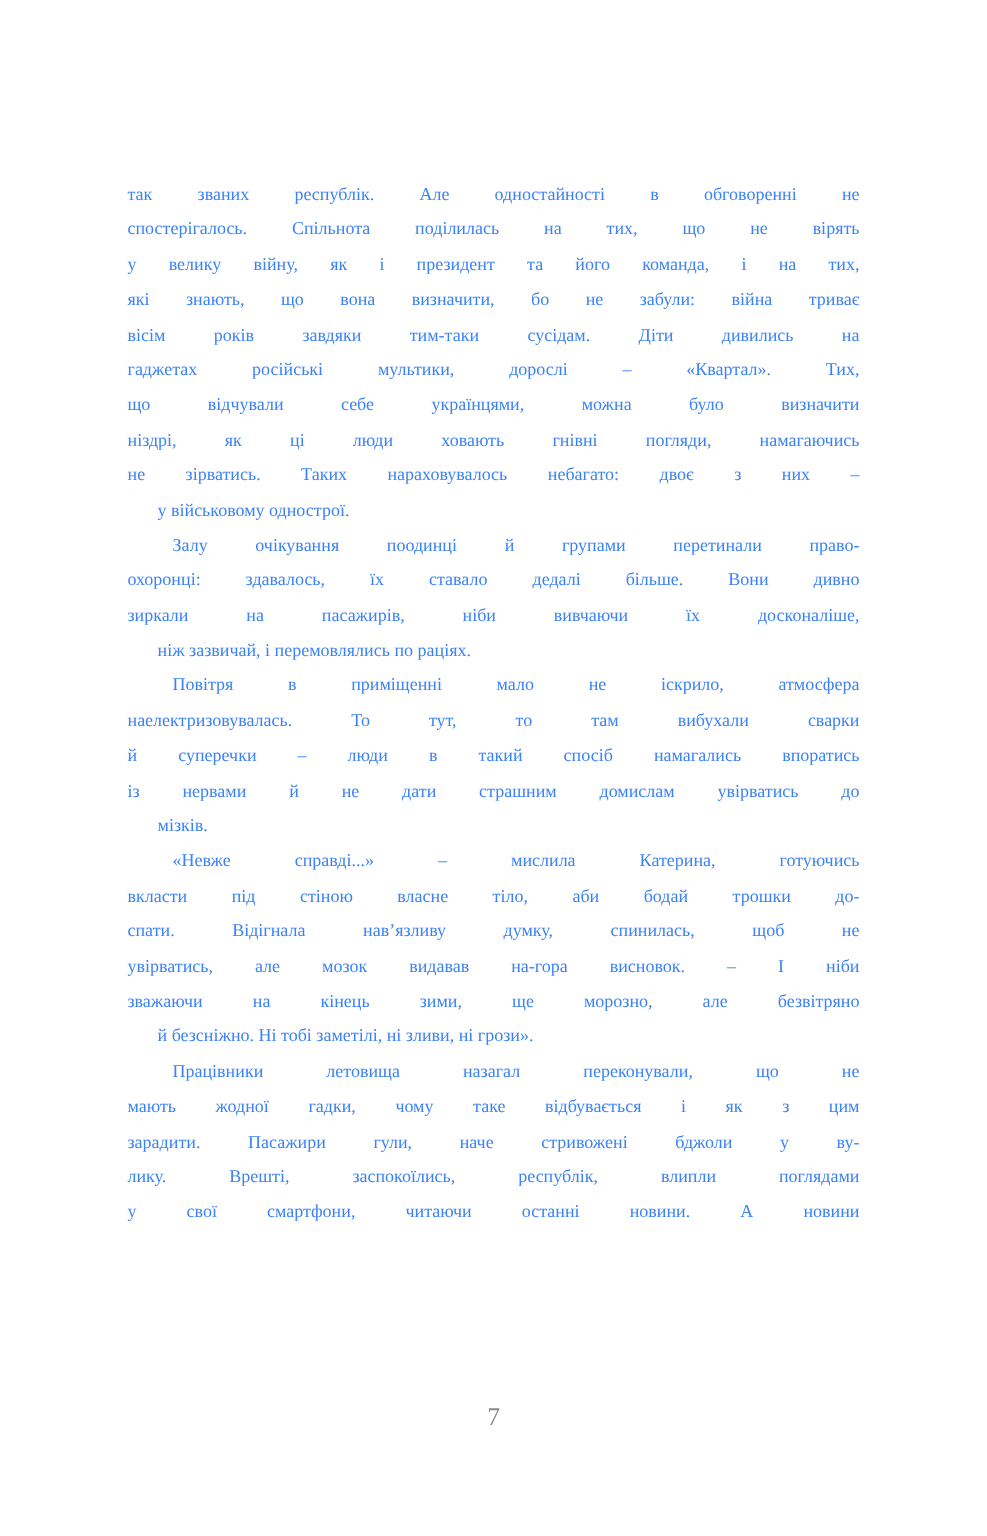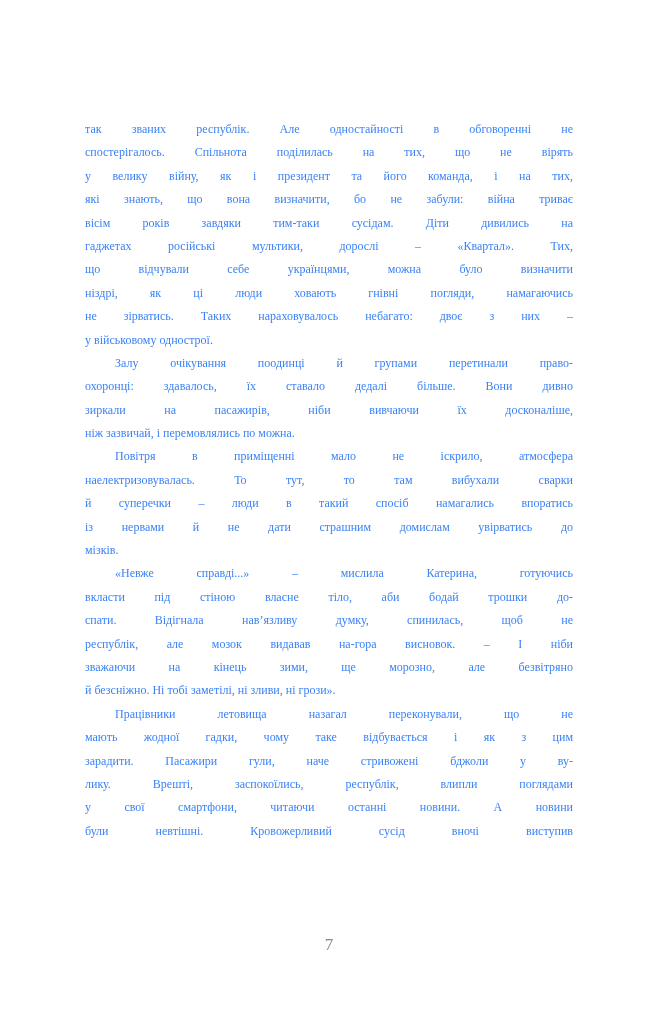--- a/index.html
+++ b/index.html
@@ -33,20 +33,21 @@
   .line {
     text-align: justify;
     text-align-last: justify;
     -moz-text-align-last: justify;
     text-justify: inter-word;
     height: 23.4px;
     white-space: nowrap;
   }
   .line.no-just {
     text-align-last: left;
+    margin-left: 20px;
     -moz-text-align-last: left;
   }
   .line.indent {
     text-indent: 30px;
   }
   .page-number {
     position: absolute;
     left: 85px;
     top: 935px;
     width: 488px;
@@ -69,40 +70,39 @@
         <div class="line">гаджетах російські мультики, дорослі – «Квартал». Тих,</div>
         <div class="line">що відчували себе українцями, можна було визначити</div>
         <div class="line">ніздрі, як ці люди ховають гнівні погляди, намагаючись</div>
         <div class="line">не зірватись. Таких нараховувалось небагато: двоє з них –</div>
         <div class="line no-just">у військовому однострої.</div>
       </div>
       <div class="paragraph">
         <div class="line indent">Залу очікування поодинці й групами перетинали право-</div>
         <div class="line">охоронці: здавалось, їх ставало дедалі більше. Вони дивно</div>
         <div class="line">зиркали на пасажирів, ніби вивчаючи їх досконаліше,</div>
-        <div class="line no-just">ніж зазвичай, і перемовлялись по можна.</div>
+        <div class="line no-just">ніж зазвичай, і перемовлялись по раціях.</div>
       </div>
       <div class="paragraph">
         <div class="line indent">Повітря в приміщенні мало не іскрило, атмосфера</div>
         <div class="line">наелектризовувалась. То тут, то там вибухали сварки</div>
         <div class="line">й суперечки – люди в такий спосіб намагались впоратись</div>
         <div class="line">із нервами й не дати страшним домислам увірватись до</div>
         <div class="line no-just">мізків.</div>
       </div>
       <div class="paragraph">
         <div class="line indent">«Невже справді...» – мислила Катерина, готуючись</div>
         <div class="line">вкласти під стіною власне тіло, аби бодай трошки до-</div>
         <div class="line">спати. Відігнала нав’язливу думку, спинилась, щоб не</div>
-        <div class="line">республік, але мозок видавав на-гора висновок. – І ніби</div>
+        <div class="line">увірватись, але мозок видавав на-гора висновок. – І ніби</div>
         <div class="line">зважаючи на кінець зими, ще морозно, але безвітряно</div>
         <div class="line no-just">й безсніжно. Ні тобі заметілі, ні зливи, ні грози».</div>
       </div>
       <div class="paragraph">
         <div class="line indent">Працівники летовища назагал переконували, що не</div>
         <div class="line">мають жодної гадки, чому таке відбувається і як з цим</div>
         <div class="line">зарадити. Пасажири гули, наче стривожені бджоли у ву-</div>
         <div class="line">лику. Врешті, заспокоїлись, республік, влипли поглядами</div>
         <div class="line">у свої смартфони, читаючи останні новини. А новини</div>
-        <div class="line">були невтішні. Кровожерливий сусід вночі виступив</div>
       </div>
     </div>
   <div class="page-number">7</div>
 </div>
 
 </body></html>

